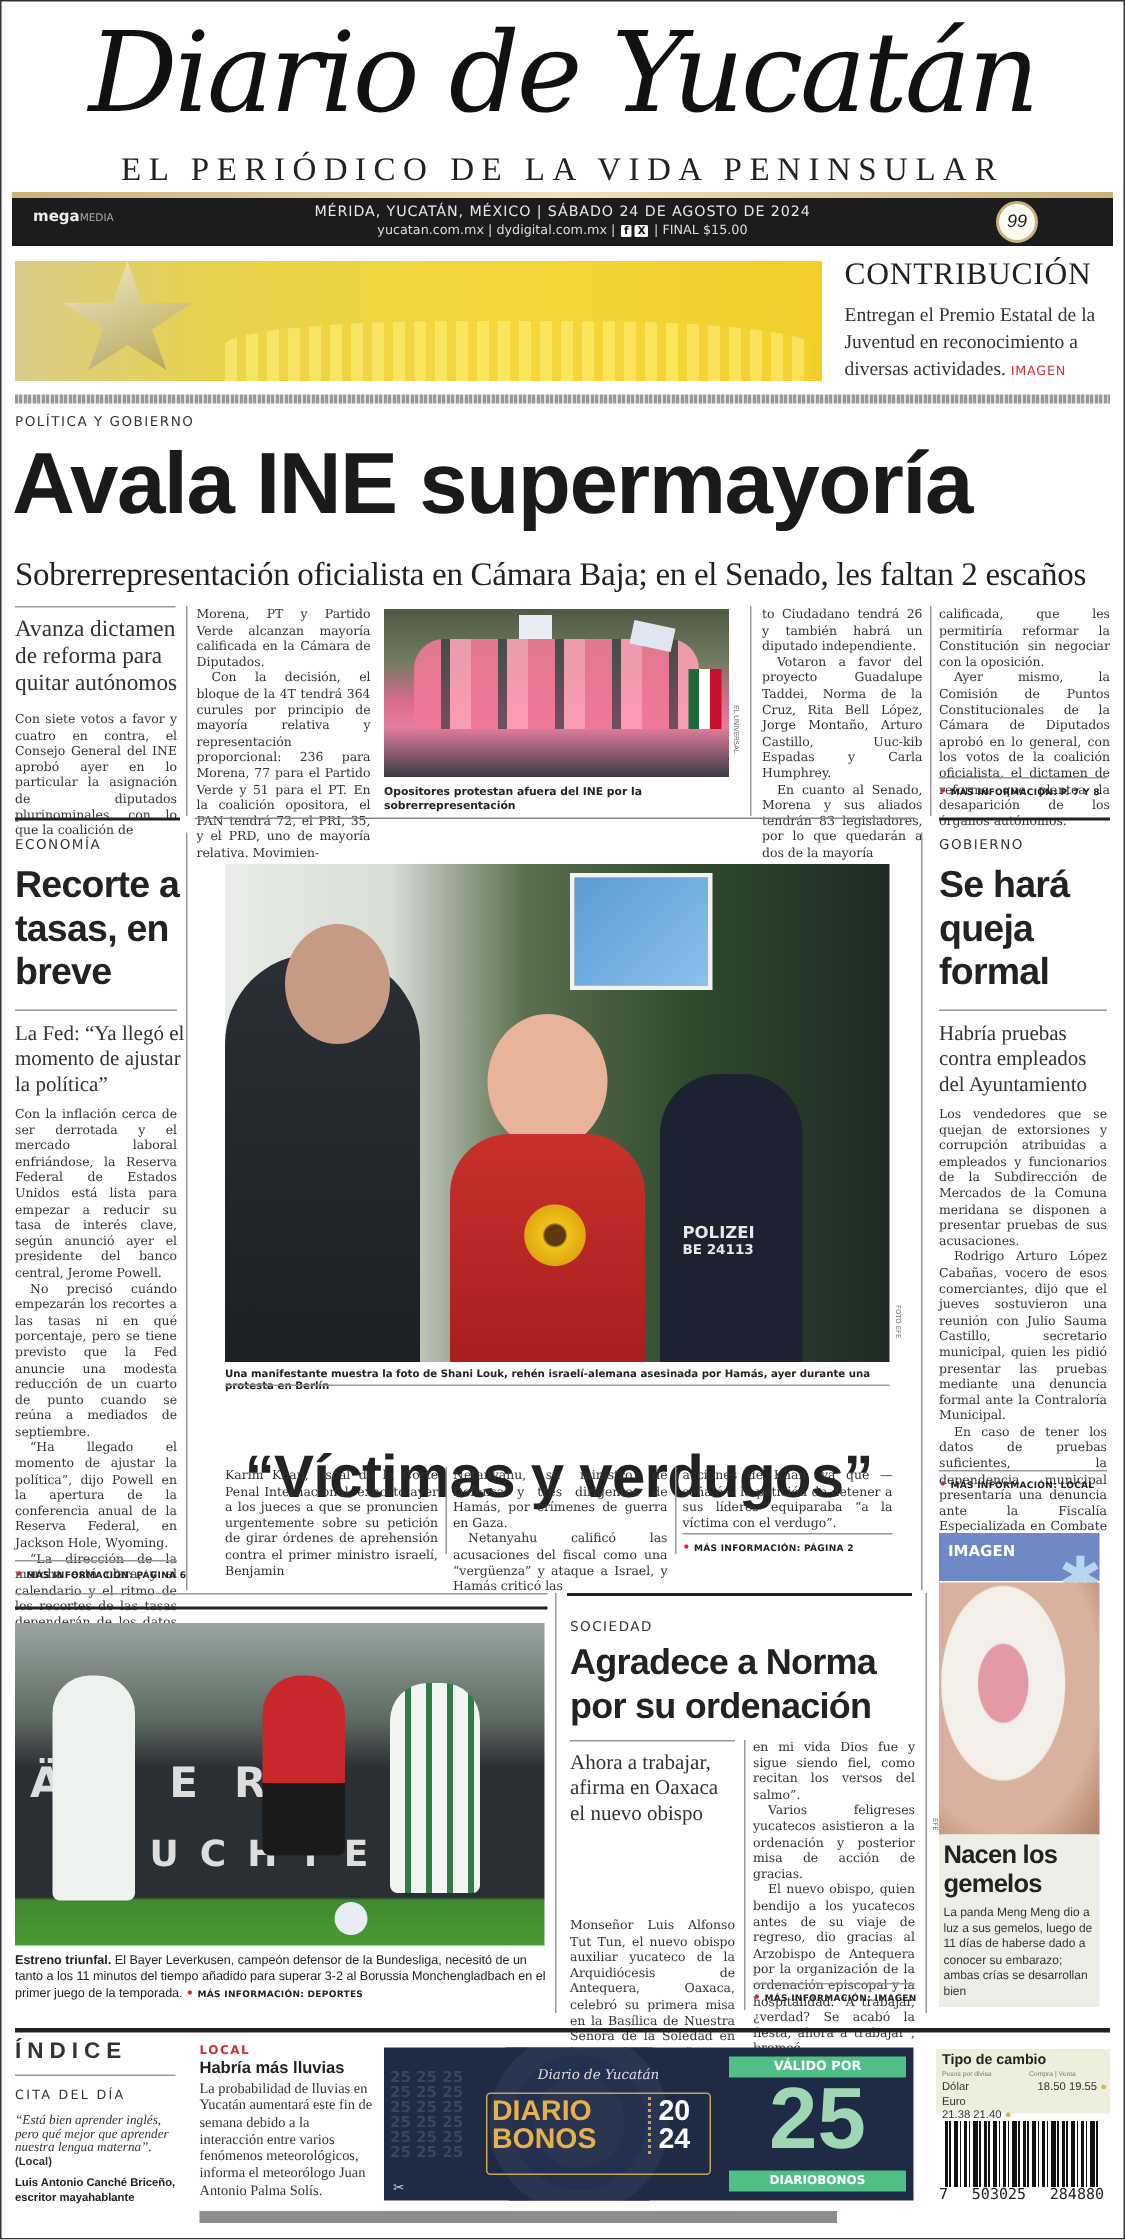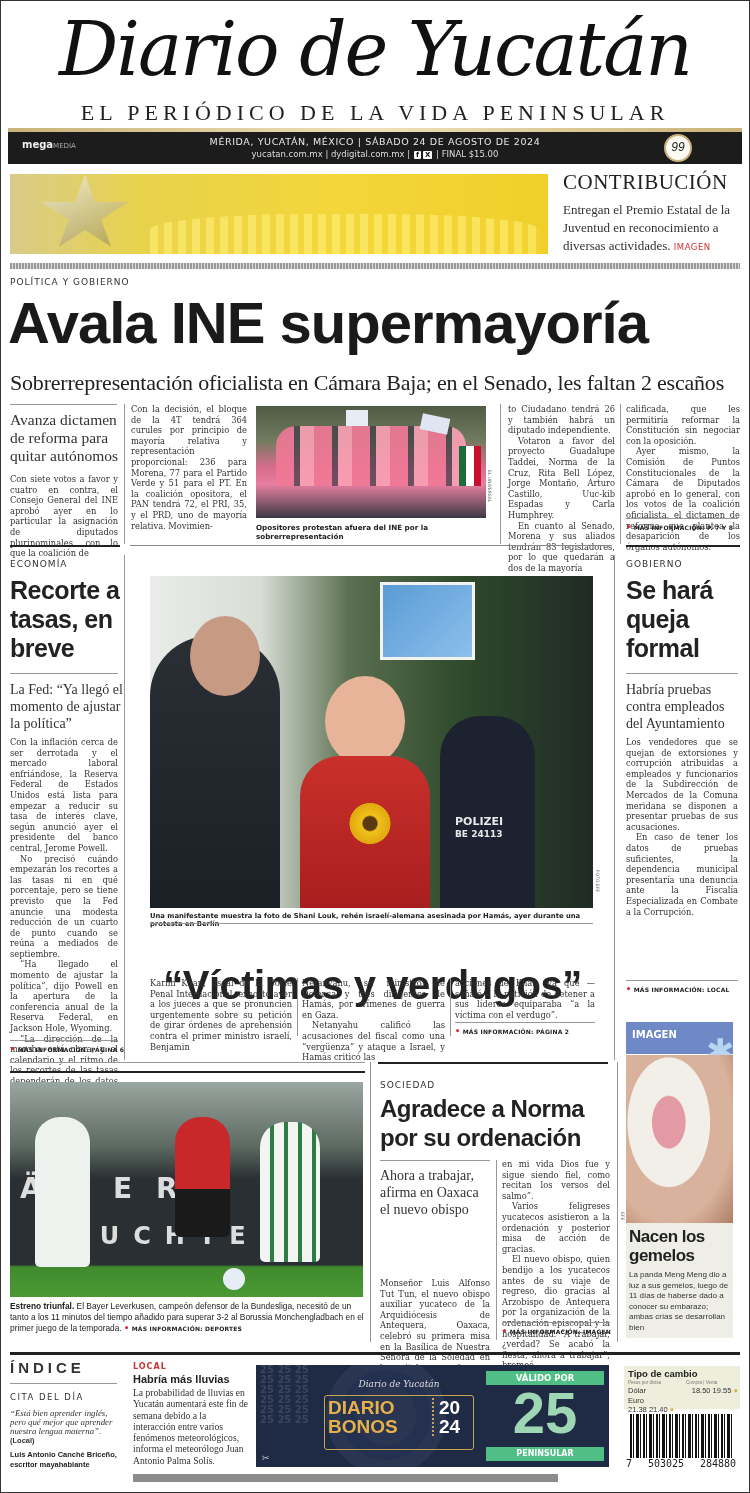--- a/index.html
+++ b/index.html
@@ -90,20 +90,21 @@
 
 <div class="abs kicker main-kicker">POLÍTICA Y GOBIERNO</div>
 <div class="abs main-head">Avala INE supermayoría</div>
 <div class="abs main-dek">Sobrerrepresentación oficialista en Cámara Baja; en el Senado, les faltan 2 escaños</div>
 
 <div class="abs rule-light" style="left:10px;top:404px;width:107px;"></div>
 <div class="abs subhead" style="left:10px;top:411px;width:112px;font-size:15.5px;line-height:18px;">Avanza dictamen de reforma para quitar autónomos</div>
 <div class="abs body-text" style="left:10px;top:474px;width:108px;">Con siete votos a favor y cuatro en contra, el Consejo General del INE aprobó ayer en lo particular la asignación de diputados plurinominales, con lo que la coalición de</div>
 <div class="abs vrule" style="left:124px;top:404px;height:140px;"></div>
 <div class="abs body-text" style="left:131px;top:404px;width:116px;">
+  <p>Morena, PT y Partido Verde alcanzan mayoría calificada en la Cámara de Diputados.</p>
   <p>Con la decisión, el bloque de la 4T tendrá 364 curules por principio de mayoría relativa y representación proporcional: 236 para Morena, 77 para el Partido Verde y 51 para el PT. En la coalición opositora, el PAN tendrá 72, el PRI, 35, y el PRD, uno de mayoría relativa. Movimien-</p>
 </div>
 <div class="abs photo" style="left:256px;top:406px;width:230px;height:112px;background:linear-gradient(180deg,#4f5b44 0%,#6f7b5e 30%,#d86c8d 55%,#e67ea0 70%,#3a3a44 100%);">
   <div style="position:absolute;left:20px;top:20px;width:190px;height:60px;background:repeating-linear-gradient(90deg,rgba(240,120,150,0.9) 0 18px,rgba(60,60,70,0.7) 18px 24px,rgba(250,160,180,0.9) 24px 38px);border-radius:20px 20px 0 0;"></div>
   <div style="position:absolute;left:90px;top:4px;width:22px;height:16px;background:#e8edf5;"></div>
   <div style="position:absolute;left:165px;top:10px;width:28px;height:16px;background:#dfe6f2;transform:rotate(12deg);"></div>
   <div style="position:absolute;left:203px;top:40px;width:22px;height:40px;background:linear-gradient(90deg,#1c6b3b 0 33%,#fff 33% 66%,#c8102e 66%);"></div>
 </div>
 <div class="abs" style="left:487px;top:470px;font-family:'DejaVu Sans',sans-serif;font-size:4.5px;color:#666;writing-mode:vertical-rl;">EL UNIVERSAL</div>
 <div class="abs caption" style="left:256px;top:523px;width:240px;">Opositores protestan afuera del INE por la sobrerrepresentación</div>
@@ -167,20 +168,21 @@
 <div class="abs rule-light" style="left:455px;top:1022px;width:140px;"></div>
 <div class="abs more" style="left:455px;top:1027px;"><span class="dot">•</span> <span>MÁS INFORMACIÓN:</span> <span>PÁGINA 2</span></div>
 <div class="abs vrule" style="left:614px;top:555px;height:505px;"></div>
 
 <div class="abs kicker" style="left:626px;top:559px;">GOBIERNO</div>
 <div class="abs section-head" style="left:626px;top:576px;width:120px;font-size:25px;line-height:29px;">Se hará queja formal</div>
 <div class="abs rule-light" style="left:626px;top:673px;width:112px;"></div>
 <div class="abs subhead" style="left:626px;top:681px;width:118px;font-size:14px;line-height:17px;">Habría pruebas contra empleados del Ayuntamiento</div>
 <div class="abs body-text" style="left:626px;top:737px;width:112px;">
   <p>Los vendedores que se quejan de extorsiones y corrupción atribuidas a empleados y funcionarios de la Subdirección de Mercados de la Comuna meridana se disponen a presentar pruebas de sus acusaciones.</p>
+  <p>Rodrigo Arturo López Cabañas, vocero de esos comerciantes, dijo que el jueves sostuvieron una reunión con Julio Sauma Castillo, secretario municipal, quien les pidió presentar las pruebas mediante una denuncia formal ante la Contraloría Municipal.</p>
   <p>En caso de tener los datos de pruebas suficientes, la dependencia municipal presentaría una denuncia ante la Fiscalía Especializada en Combate a la Corrupción.</p>
 </div>
 <div class="abs rule-light" style="left:626px;top:980px;width:112px;"></div>
 <div class="abs more" style="left:626px;top:985px;"><span class="dot">•</span> <span>MÁS INFORMACIÓN:</span> <span>LOCAL</span></div>
 
 <div class="abs rule-light" style="left:10px;top:1062px;width:355px;"></div>
 <div class="abs rule-dark" style="left:10px;top:1071px;width:355px;"></div>
 <div class="abs rule-dark" style="left:378px;top:1062px;width:230px;"></div>
 
 <div class="abs photo" style="left:10px;top:1082px;width:353px;height:215px;background:linear-gradient(180deg,#9aa6a0 0%,#5d6a62 30%,#2a2f33 45%,#2a2f33 85%,#3f8a2e 86%,#4a9a34 100%);">
@@ -232,37 +234,37 @@
   <span>“Está bien aprender inglés, pero qué mejor que aprender nuestra lengua materna”.</span>
   <span class="sans" style="font-style:normal;font-weight:bold;font-size:7.5px;">(Local)</span>
 </div>
 <div class="abs sans" style="left:10px;top:1450px;width:115px;font-size:7.5px;line-height:10px;font-weight:bold;color:#222;">Luis Antonio Canché Briceño, escritor mayahablante</div>
 
 <div class="abs kicker" style="left:133px;top:1362px;font-size:8px;font-weight:bold;color:#c33;">LOCAL</div>
 <div class="abs sans" style="left:133px;top:1373px;font-size:11px;font-weight:bold;color:#222;">Habría más lluvias</div>
 <div class="abs serif" style="left:133px;top:1387px;width:118px;font-size:9.6px;line-height:11.3px;color:#333;">La probabilidad de lluvias en Yucatán aumentará este fin de semana debido a la interacción entre varios fenómenos meteorológicos, informa el meteorólogo Juan Antonio Palma Solís.</div>
 
 <div class="abs bonos" style="left:256px;top:1365px;width:353px;height:102px;">
-  <div style="position:absolute;left:4px;top:0;width:55px;height:90px;font-family:'DejaVu Sans',sans-serif;font-weight:bold;font-size:10px;line-height:10px;color:#3a4560;word-break:break-all;">
+  <div style="position:absolute;left:4px;top:16px;width:55px;height:90px;font-family:'DejaVu Sans',sans-serif;font-weight:bold;font-size:10px;line-height:10px;color:#3a4560;word-break:break-all;">
     <span>25 25 25 25 25 25 25 25 25 25 25 25 25 25 25 25 25 25 </span>
   </div>
   <div style="position:absolute;left:60px;top:-20px;width:140px;height:140px;border-radius:50%;background:radial-gradient(circle,#2a3552 0 30%,#243050 31% 45%,#2a3552 46% 60%,#1f2a44 61%);"></div>
   <div style="position:absolute;left:68px;top:30px;width:150px;height:55px;border:1px solid #c7a552;border-radius:3px;"></div>
   <div style="position:absolute;left:68px;top:14px;width:150px;text-align:center;font-family:'DejaVu Serif',serif;font-style:italic;color:#ddd;font-size:9px;">Diario de Yucatán</div>
   <div style="position:absolute;left:72px;top:33px;font-family:'Liberation Sans',sans-serif;font-weight:bold;color:#e6b14a;font-size:19px;line-height:19px;">
     <div>DIARIO</div>
     <div>BONOS</div>
   </div>
   <div style="position:absolute;left:176px;top:33px;font-family:'Liberation Sans',sans-serif;font-weight:bold;color:#fff;font-size:19px;line-height:19px;border-left:2px dotted #c7a552;padding-left:5px;">
     <div>20</div>
     <div>24</div>
   </div>
   <div style="position:absolute;left:230px;top:6px;width:118px;height:14px;background:#4fbf86;color:#fff;font-family:'DejaVu Sans',sans-serif;font-weight:bold;font-size:8.5px;text-align:center;line-height:14px;">VÁLIDO POR</div>
   <div style="position:absolute;left:230px;top:16px;width:118px;text-align:center;font-family:'Liberation Sans',sans-serif;font-weight:bold;color:#9fd6b3;font-size:58px;line-height:64px;">25</div>
-  <div style="position:absolute;left:230px;top:82px;width:118px;height:14px;background:#4fbf86;color:#fff;font-family:'DejaVu Sans',sans-serif;font-weight:bold;font-size:8px;text-align:center;line-height:14px;">PENINSULAR</div>
+  <div style="position:absolute;left:230px;top:82px;width:118px;height:14px;background:#4fbf86;color:#fff;font-family:'DejaVu Sans',sans-serif;font-weight:bold;font-size:8px;text-align:center;line-height:14px;">DIARIOBONOS</div>
   <div style="position:absolute;left:6px;top:88px;color:#ccc;font-size:9px;">✂</div>
 </div>
 <div class="abs bar-grey" style="left:133px;top:1474px;width:425px;"></div>
 
 <div class="abs fx" style="left:624px;top:1366px;width:116px;height:43px;"></div>
 <div class="abs sans" style="left:628px;top:1368px;font-weight:bold;font-size:9.5px;color:#222;">Tipo de cambio</div>
 <div class="abs sans" style="left:628px;top:1380px;font-size:4.5px;color:#777;">Pesos por divisa</div>
 <div class="abs sans" style="left:686px;top:1380px;font-size:4.5px;color:#777;">Compra | Venta</div>
 <div class="abs sans" style="left:628px;top:1386px;width:110px;font-size:7.5px;line-height:9.5px;color:#333;">
   <div style="display:flex;justify-content:space-between;">

